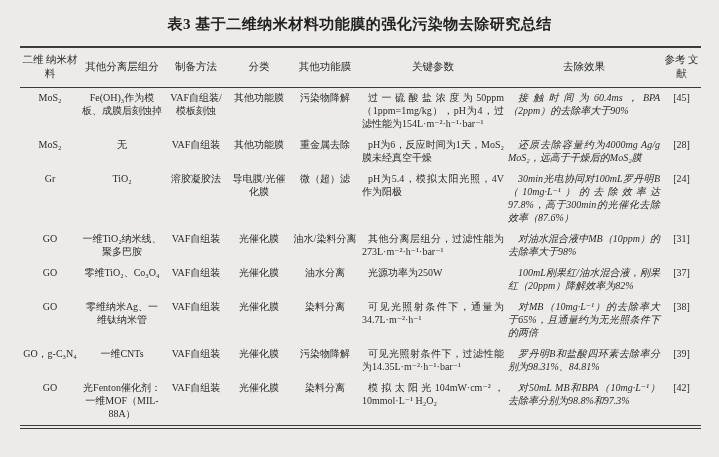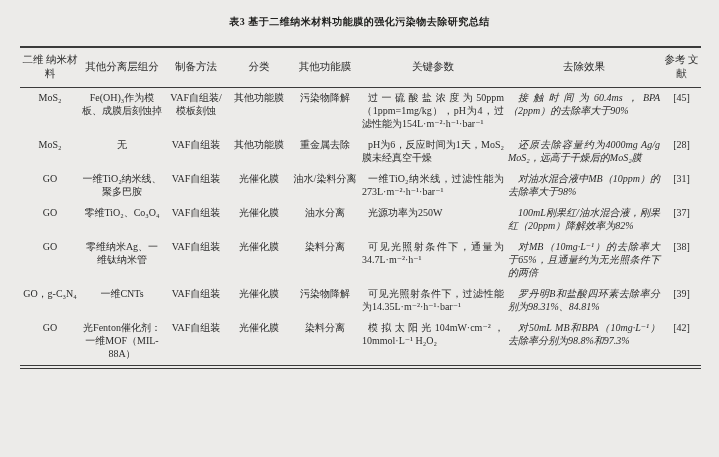--- a/index.html
+++ b/index.html
@@ -15,21 +15,21 @@
     width: 719px;
     height: 457px;
     background: #ecebe9;
   }
   .table-title {
     position: absolute;
     top: 15px;
     left: 0;
     width: 100%;
     text-align: center;
-    font-size: 10px;
+    font-size: 15px;
     font-weight: bold;
     color: #222220;
     letter-spacing: 0.5px;
   }
   table.summary {
     position: absolute;
     top: 46px;
     left: 20px;
     width: 681px;
     border-collapse: collapse;
@@ -117,28 +117,38 @@
       <td>MoS₂</td>
       <td>无</td>
       <td>VAF自组装</td>
       <td>其他功能膜</td>
       <td>重金属去除</td>
       <td class="left params">pH为6，反应时间为1天，MoS₂膜未经真空干燥</td>
       <td class="left effect">还原去除容量约为4000mg Ag/g MoS₂，远高于干燥后的MoS₂膜</td>
       <td>[28]</td>
     </tr>
 
+    <tr>
+      <td>Gr</td>
+      <td>TiO₂</td>
+      <td>溶胶凝胶法</td>
+      <td>导电膜/光催化膜</td>
+      <td>微（超）滤</td>
+      <td class="left params">pH为5.4，模拟太阳光照，4V作为阳极</td>
+      <td class="left effect">30min光电协同对100mL罗丹明B（10mg·L⁻¹）的去除效率达97.8%，高于300min的光催化去除效率（87.6%）</td>
+      <td>[24]</td>
+    </tr>
 
     <tr>
       <td>GO</td>
       <td>一维TiO₂纳米线、聚多巴胺</td>
       <td>VAF自组装</td>
       <td>光催化膜</td>
       <td>油水/染料分离</td>
-      <td class="left params">一维TiO₂纳米线，过滤性能为273L·m⁻²·h⁻¹·bar⁻¹</td>
+      <td class="left params">其他分离层组分，过滤性能为273L·m⁻²·h⁻¹·bar⁻¹</td>
       <td class="left effect">对油水混合液中MB（10ppm）的去除率大于98%</td>
       <td>[31]</td>
     </tr>
 
     <tr>
       <td>GO</td>
       <td>零维TiO₂、Co₃O₄</td>
       <td>VAF自组装</td>
       <td>光催化膜</td>
       <td>油水分离</td>

